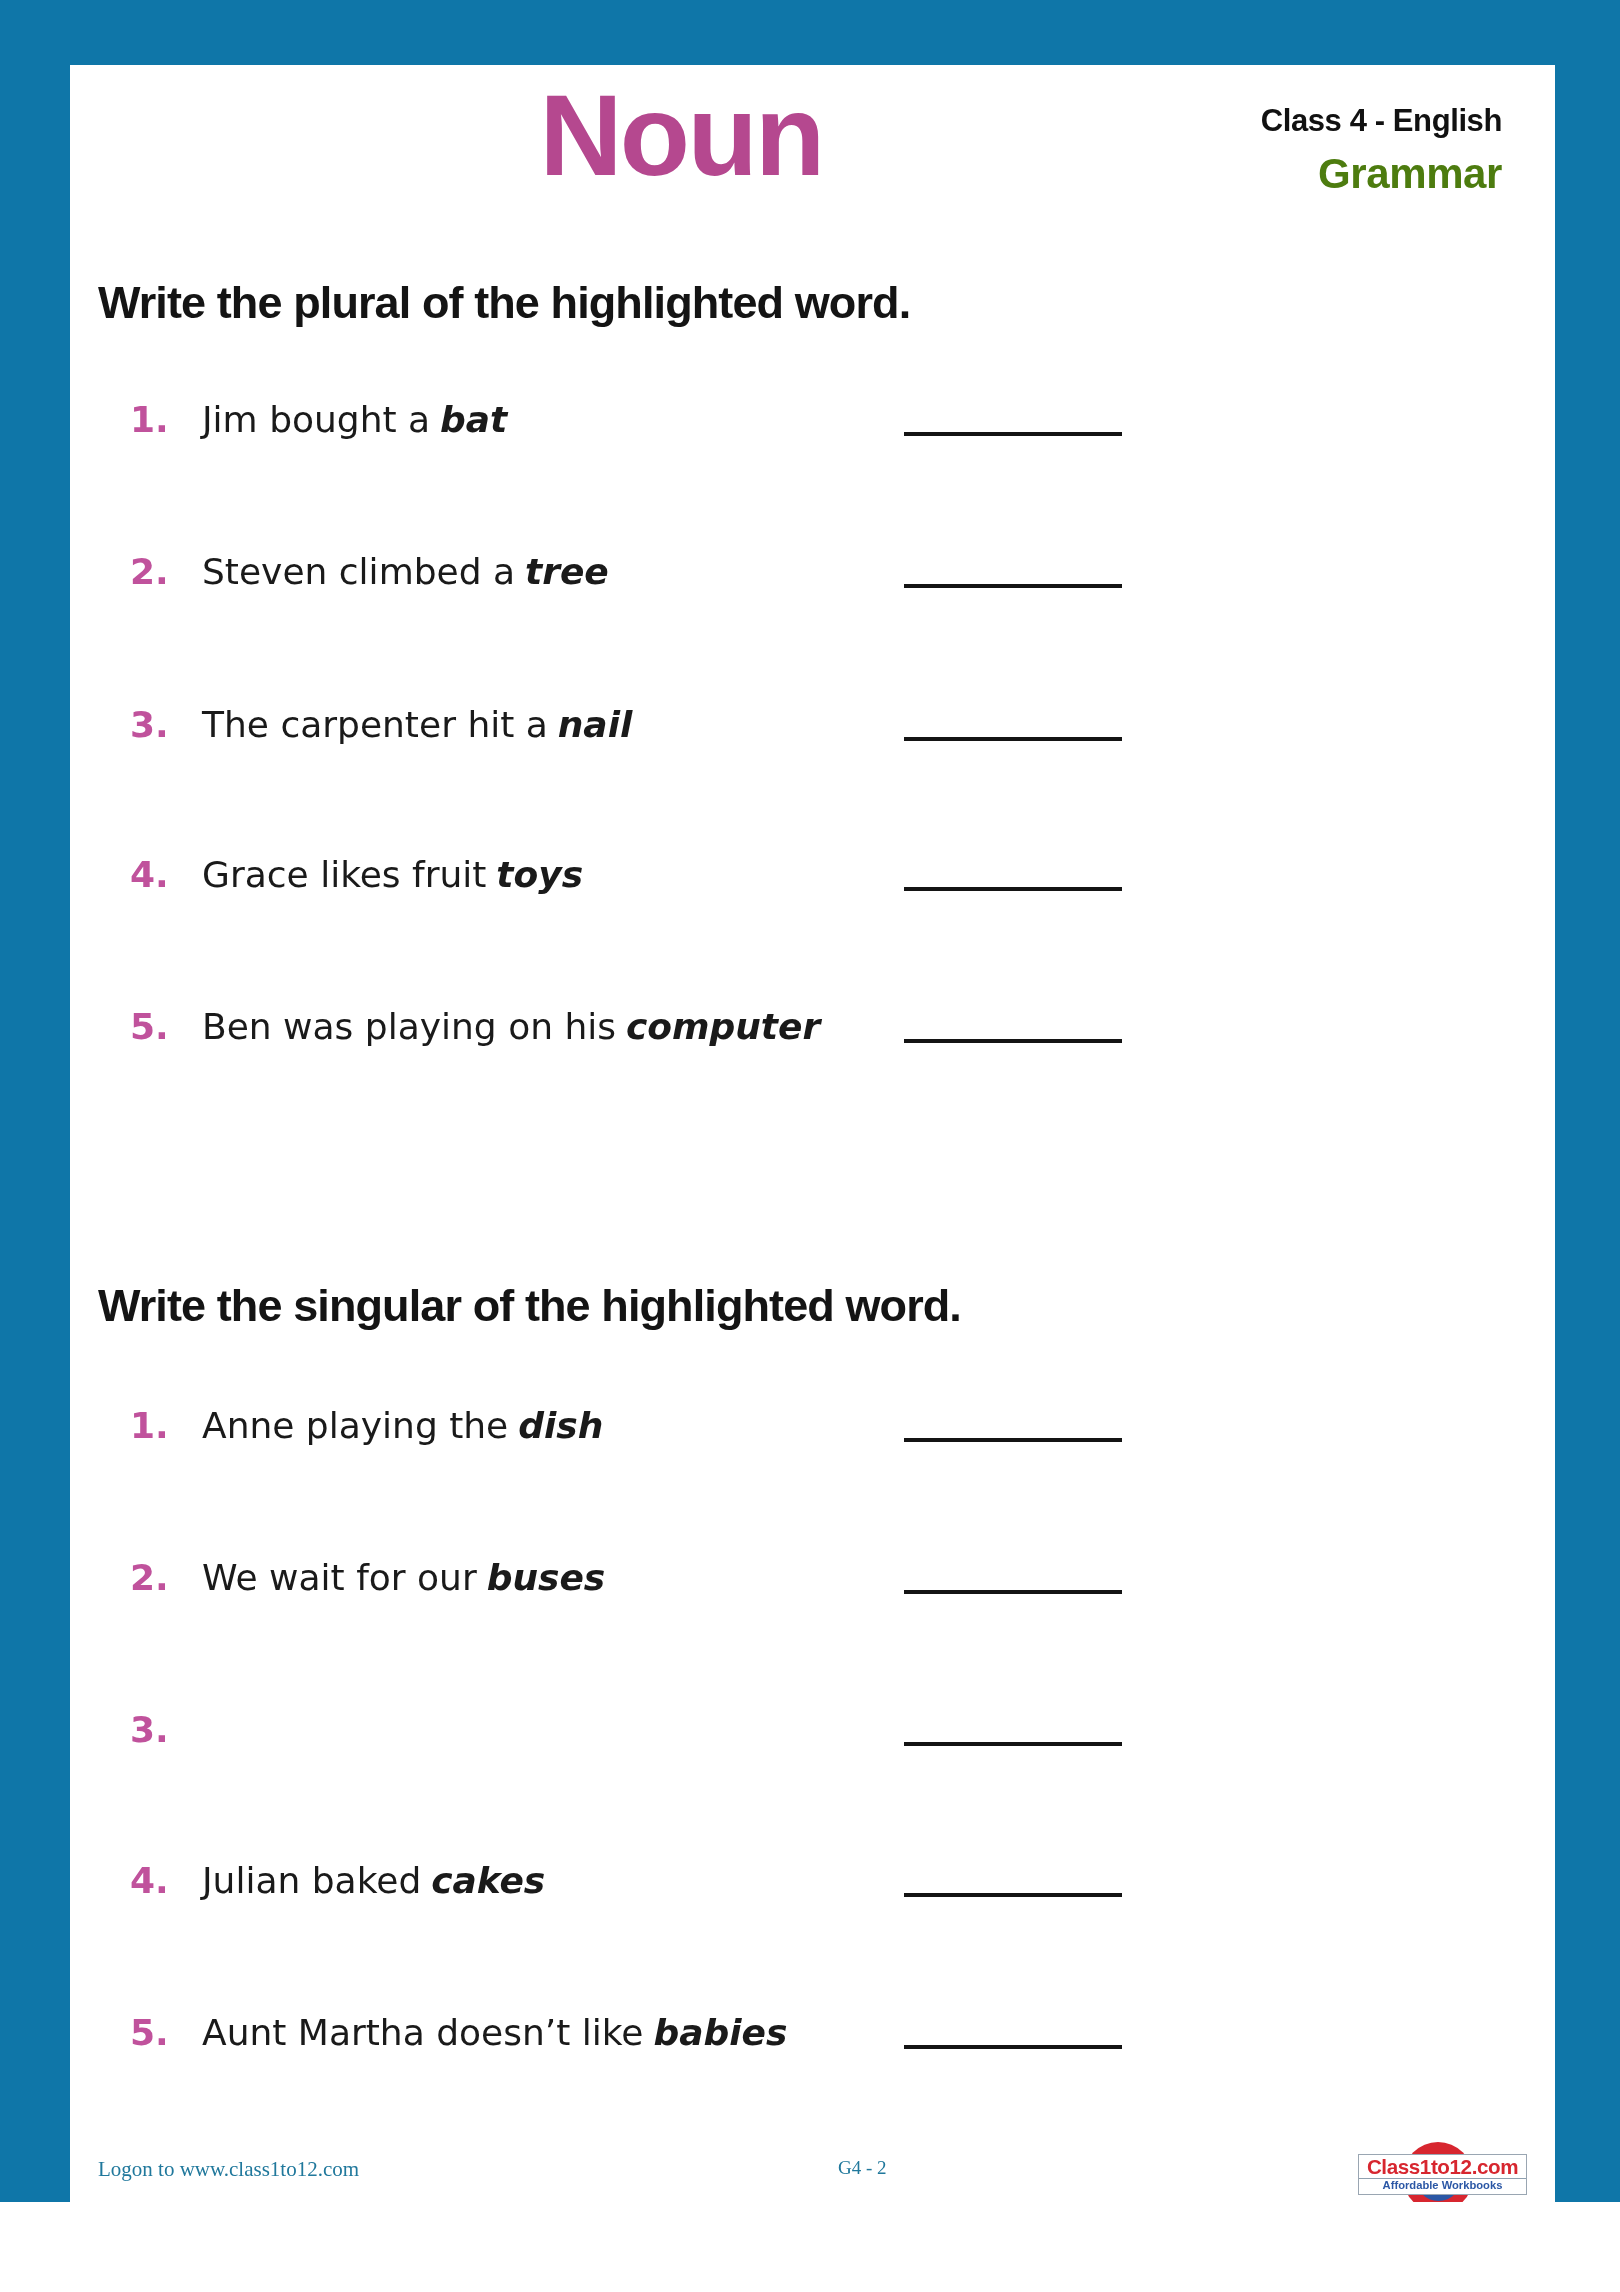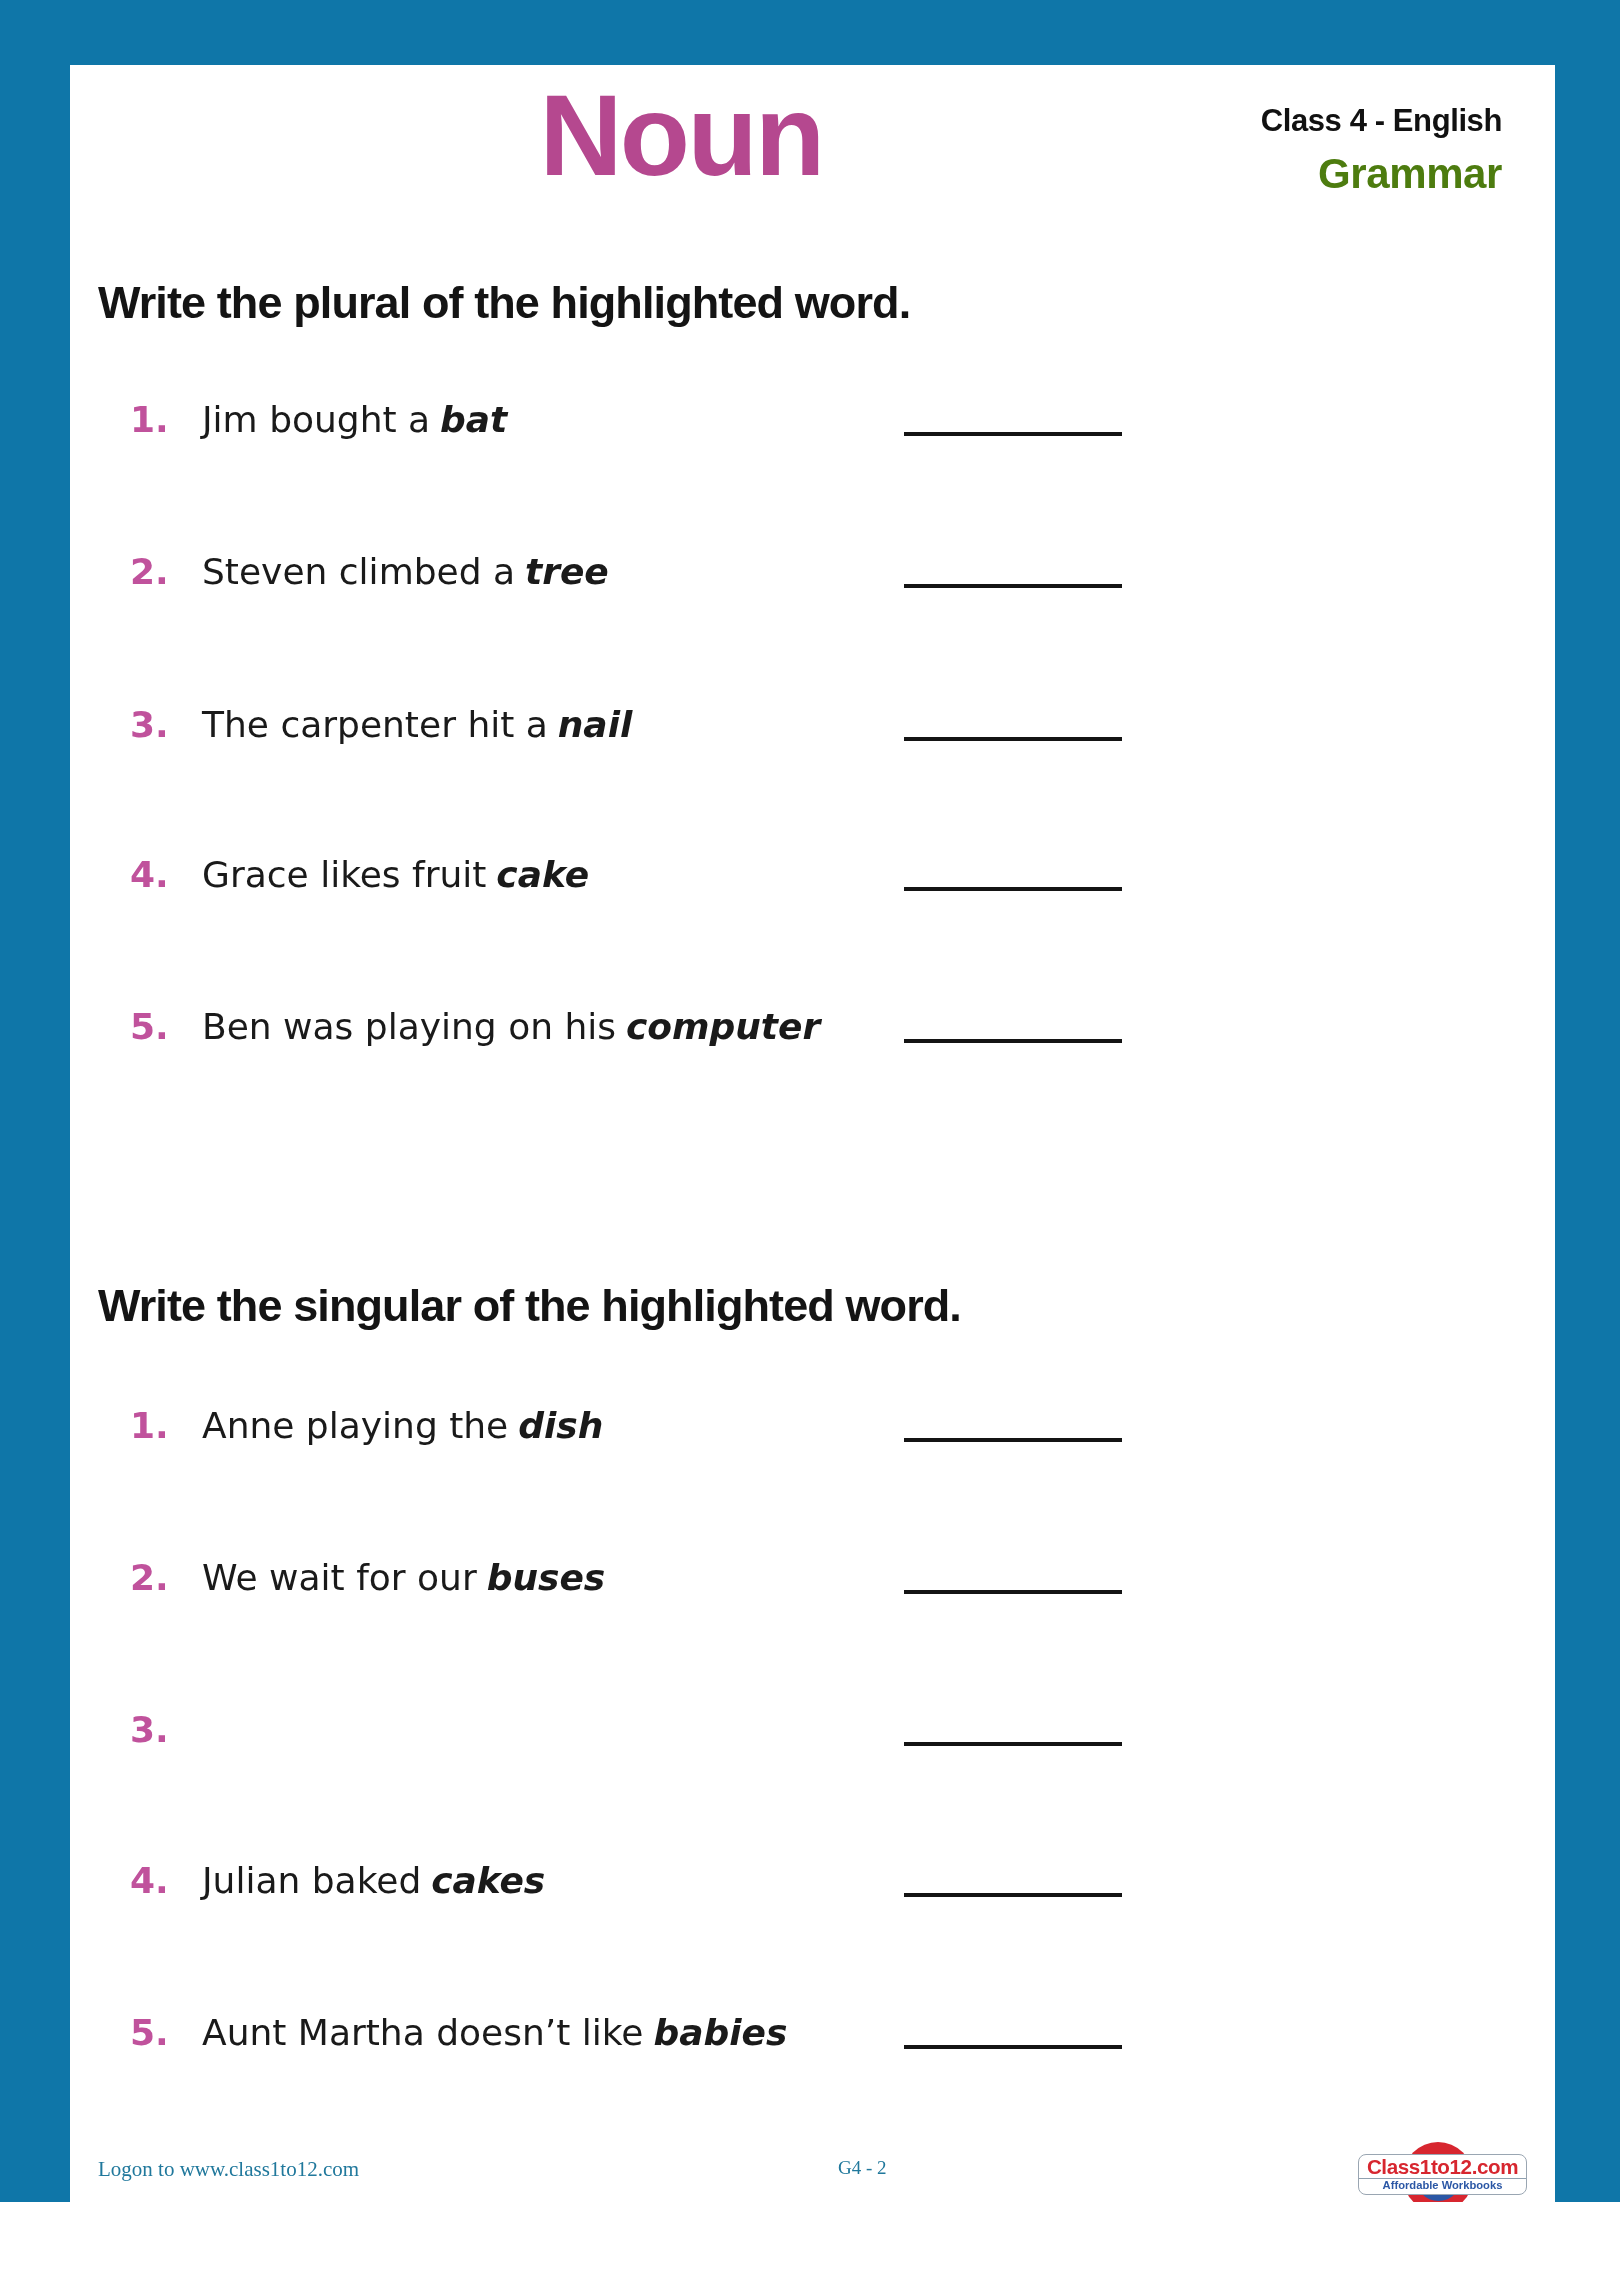--- a/index.html
+++ b/index.html
@@ -82,21 +82,21 @@
     background:#d7262f;
   }
   .logo-circle::after{
     content:"";position:absolute;left:11.6px;top:11.6px;
     width:47px;height:47px;border-radius:50%;
     background:#2b57a5;
   }
   .logo-box{
     position:absolute;left:1288px;top:2089px;
     width:169px;height:41px;
-    background:#ffffff;border:1.8px solid #9aa6b2;border-radius:8px;
+    background:#ffffff;border:1.8px solid #9aa6b2;border-radius:0;
     box-sizing:border-box;text-align:center;overflow:hidden;
   }
   .logo-title{
     font-weight:bold;font-size:20.6px;line-height:23px;
     color:#d7262f;letter-spacing:-0.4px;
     border-bottom:0.9px solid #8fa0b0;
   }
   .logo-subtitle{
     font-weight:bold;font-size:11.2px;line-height:13.4px;
     color:#2b57a5;
@@ -126,21 +126,21 @@
       <span class="sentence"><span>Steven climbed a</span><span class="hl">tree</span></span>
       <span class="blank"></span>
     </div>
     <div class="row s1-r2">
       <span class="num">3.</span>
       <span class="sentence"><span>The carpenter hit a</span><span class="hl">nail</span></span>
       <span class="blank"></span>
     </div>
     <div class="row s1-r3">
       <span class="num">4.</span>
-      <span class="sentence"><span>Grace likes fruit</span><span class="hl">cake</span></span>
+      <span class="sentence"><span>Grace likes fruit</span><span class="hl">toys</span></span>
       <span class="blank"></span>
     </div>
     <div class="row s1-r4">
       <span class="num">5.</span>
       <span class="sentence"><span>Ben was playing on his</span><span class="hl">computer</span></span>
       <span class="blank"></span>
     </div>
 
     <div class="sec-heading sec2-heading">Write the singular of the highlighted word.</div>
 

